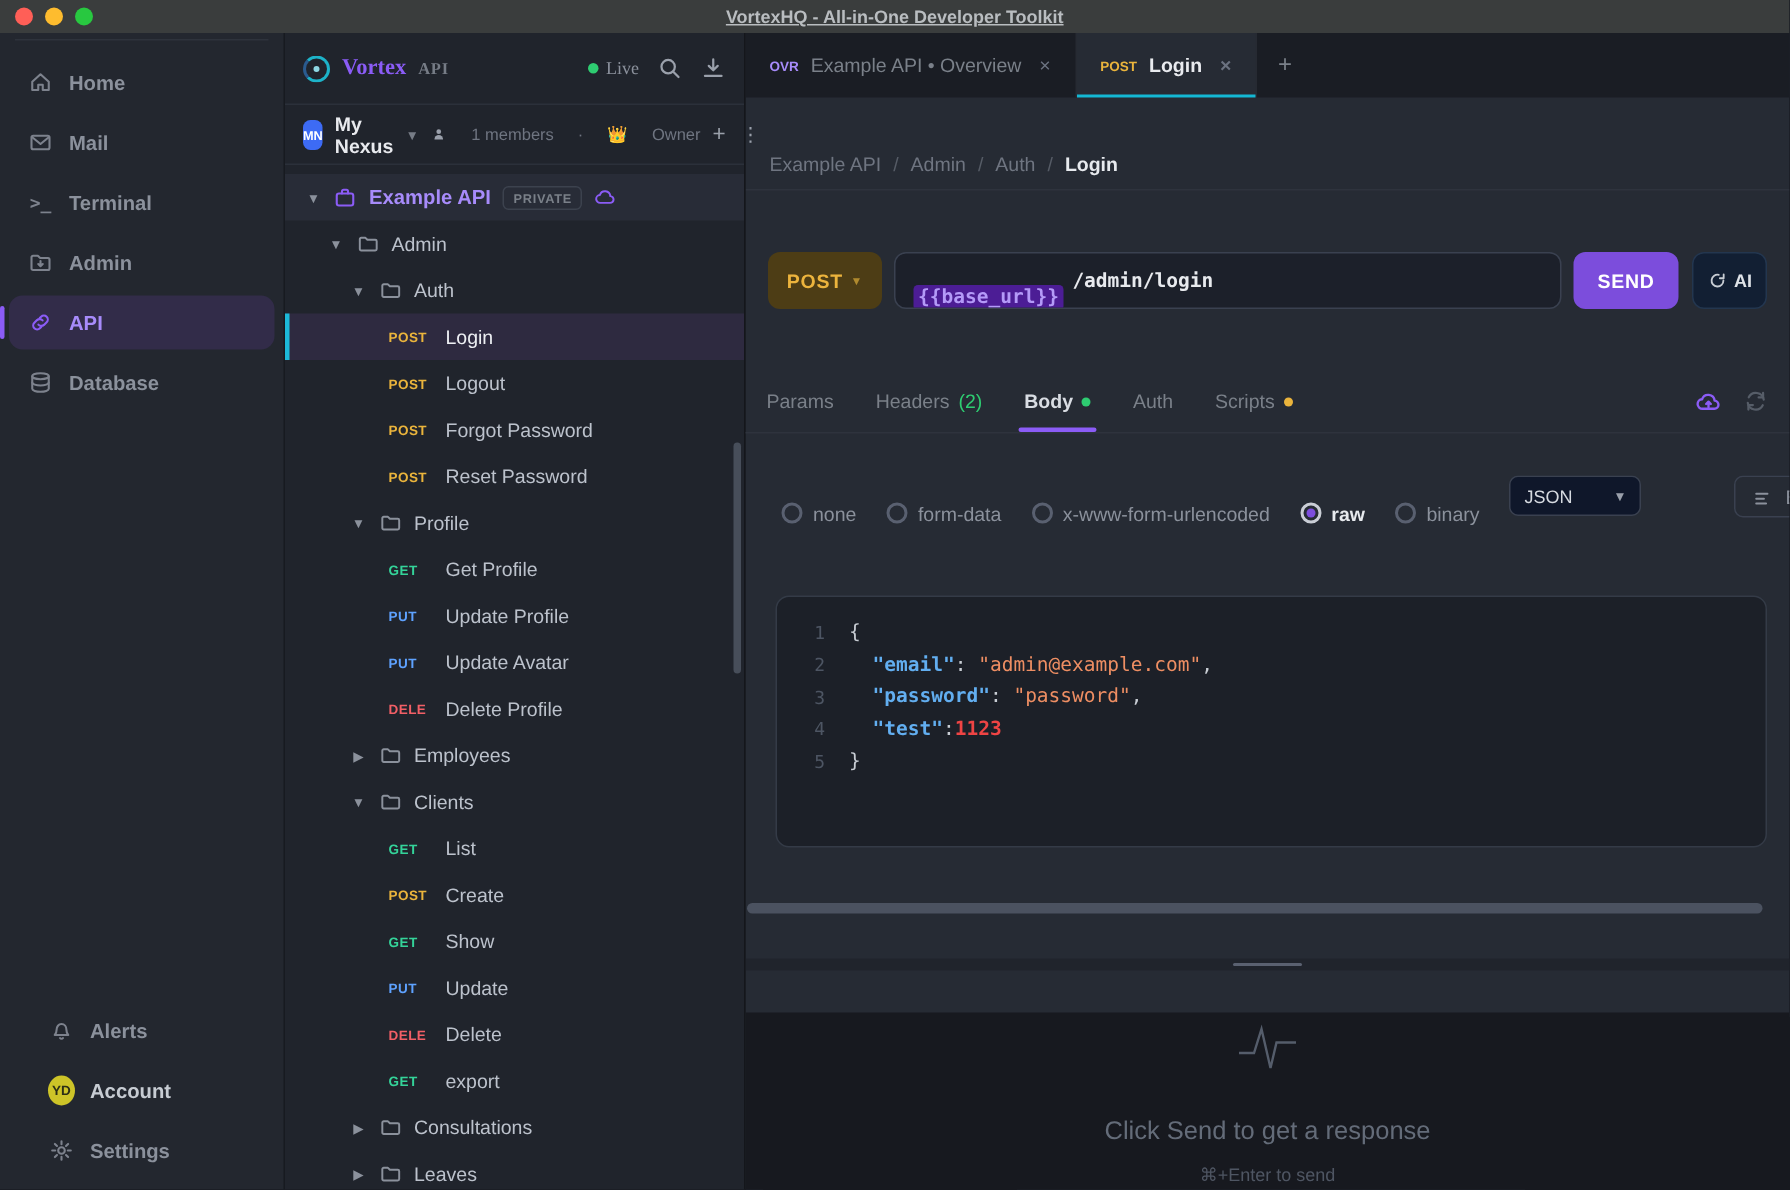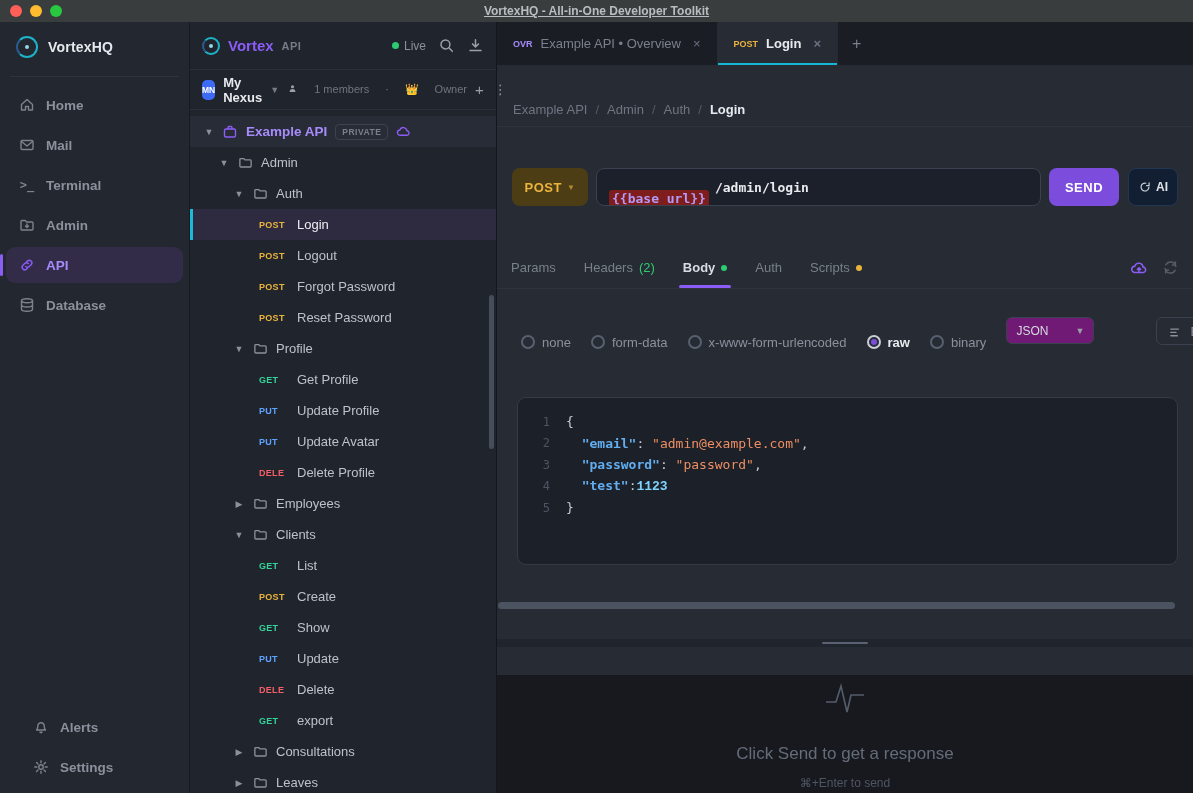--- a/index.html
+++ b/index.html
@@ -29,34 +29,34 @@
   .nav-item.active .nav-icon { color:#8b5cf6; }
   .nav-accent { position:absolute; left:-6px; top:7px; width:3px; height:22px; border-radius:2px; background:#8b5cf6; }
   .sb-spacer { flex:1; }
   .nav.bottom { padding-bottom:8px;padding-left:20px; }
   .avatar-yd { width:20px; height:20px; border-radius:50%; background:#cdc428; color:#2c2f16; font-size:9px; font-weight:bold; display:flex; align-items:center; justify-content:center; }
   .nav-item .lbl-bright { color:#c7ccd3; }
   .term-glyph { font-family:"DejaVu Sans Mono",monospace; font-size:12px; font-weight:bold; }
 
   
   .explorer { width:307px; background:#20242c; display:flex; flex-direction:column; position:relative; border-right:1px solid #14161b; }
-  .exp-header { height:48px; display:flex; align-items:center; padding:0 12px; gap:8px; border-bottom:1px solid #2b303a; }
+  .exp-header { height:48px; display:flex; align-items:center; padding:0 12px; gap:8px; border-bottom:1px solid #2b303a;font-family:Liberation Serif, serif; }
   .logo-ring.small { width:18px; height:18px; border-width:2px; }
   .exp-title { font-size:15px; font-weight:bold; color:#8b5cf6; }
   .exp-suffix { font-size:11px; font-weight:bold; color:#767c86; letter-spacing:.5px; }
   .exp-right { margin-left:auto; display:flex; align-items:center; gap:12px; }
   .live { display:flex; align-items:center; gap:5px; color:#8b919c; font-size:12px; }
   .live-dot { width:7px; height:7px; border-radius:50%; background:#2ecc71; }
   .hicon { color:#9aa0ab; display:flex; cursor:pointer; }
 
   .ws-row { height:40px; display:flex; align-items:center; gap:8px; padding:0 12px; border-bottom:1px solid #2b303a; }
   .ws-badge { width:20px; height:20px; border-radius:5px; background:#3d6bf5; color:#fff; font-size:8.5px; font-weight:bold; display:flex; align-items:center; justify-content:center; }
   .ws-name { color:#e8eaee; font-size:13px; font-weight:bold; }
   .ws-caret { color:#767c86; font-size:9px; cursor:pointer; }
-  .ws-meta { color:#6f7581; font-size:11px; display:flex; align-items:flex-start; gap:16px; white-space:nowrap; }
+  .ws-meta { color:#6f7581; font-size:11px; display:flex; align-items:center; gap:16px; white-space:nowrap; }
   .ws-actions { margin-left:auto; display:flex; align-items:center; gap:10px; color:#9aa0ab; }
   .ws-plus { font-size:15px; cursor:pointer; } .ws-kebab { font-size:13px; cursor:pointer; letter-spacing:0; }
 
   .tree { flex:1; padding-top:6px; overflow:hidden; position:relative; }
   .trow { height:31px; display:flex; align-items:center; gap:8px; font-size:13px; color:#bcc2cc; cursor:pointer; position:relative; }
   .trow .caret { width:10px; font-size:9px; color:#8b919c; text-align:center; flex:none; }
   .trow .ticon { width:16px; height:16px; flex:none; display:flex; align-items:center; justify-content:center; color:#8b919c; }
   .trow.collection { background:#282c37; }
   .trow.collection .ticon { color:#8b5cf6; }
   .trow.collection .tlabel { color:#a78bfa; font-weight:bold; font-size:13.5px; }
@@ -82,21 +82,21 @@
 
   .breadcrumb { height:34px; display:flex; align-items:center; gap:8px; padding:0 16px; font-size:13px; color:#6f7581; border-bottom:1px solid #2e333d; }
   .breadcrumb .sep { color:#565c66; }
   .breadcrumb .crumb { cursor:pointer; }
   .breadcrumb .crumb.last { color:#e7eaee; font-weight:bold; }
 
   .reqbar { height:64px; display:flex; align-items:center; padding:0 15px; }
   .method-btn { width:76px; height:38px; flex:none; background:#4d3d15; border:none; border-radius:8px; color:#ecb43d; font-weight:bold; font-size:13px; letter-spacing:.5px; display:flex; align-items:center; justify-content:center; gap:5px; cursor:pointer; font-family:inherit; }
   .method-btn .dd { font-size:8px; color:#b08a2e; }
   .url-box { flex:1; height:38px; margin-left:8px; background:#1c202a; border:1px solid #3a4150; border-radius:8px; display:flex; align-items:center; padding:0 12px; font-family:"DejaVu Sans Mono",monospace; font-size:13px; color:#e8eaee; cursor:text; white-space:nowrap; overflow:hidden; }
-  .url-var { color:#b49af8; background:#7f1d1d; border-radius:3px; padding:1px 3px; font-weight:bold;margin-top:22px; }
+  .url-var { color:#b49af8; background:#4c1d95; border-radius:3px; padding:1px 3px; font-weight:bold;margin-top:22px; }
   .url-path { margin-left:6px; font-weight:bold; }
   .send-btn { width:70px; height:38px; flex:none; margin-left:8px; background:#7c4ddc; border:none; border-radius:8px; color:#fff; font-weight:bold; font-size:13px; letter-spacing:.5px; cursor:pointer; font-family:inherit; }
   .ai-btn { width:50px; height:38px; flex:none; margin-left:9px; background:#121f33; border:1px solid #23364f; border-radius:8px; color:#dfe3e8; font-size:12px; font-weight:bold; display:flex; align-items:center; justify-content:center; gap:4px; cursor:pointer; font-family:inherit; }
   .ai-btn svg { color:#c8cdd4; }
 
   .reqtabs { height:42px; display:flex; align-items:stretch; gap:28px; padding:0 14px; border-bottom:1px solid #2e333d; position:relative; }
   .rtab { display:flex; align-items:center; gap:6px; font-size:13px; color:#7a8089; cursor:pointer; position:relative; }
   .rtab .cnt { color:#2ecc71; }
   .rtab .dot { width:6px; height:6px; border-radius:50%; }
   .dot.green{background:#2ecc71;} .dot.yellow{background:#eab43c;}
@@ -105,30 +105,30 @@
   .rt-icons { margin-left:auto; display:flex; align-items:center; gap:14px; }
   .rt-icons .cloudup { color:#8b5cf6; display:flex; cursor:pointer; }
   .rt-icons .sync { color:#565d68; display:flex; cursor:pointer; }
 
   .modes { height:50px; display:flex; gap:20px; padding:0 24px; overflow:hidden; }
   .mode { display:flex; align-items:center; gap:7px; font-size:13px; color:#8b919c; cursor:pointer; white-space:nowrap; }
   .radio { width:14px; height:14px; border-radius:50%; border:2px solid #596070; flex:none; position:relative; }
   .mode.selected .radio { border-color:#c9cdd5; }
   .mode.selected .radio::after { content:""; position:absolute; inset:2px; border-radius:50%; background:#7c4ddc; }
   .mode.selected { color:#e7eaee; font-weight:bold; }
-  .ct-select { margin-left:auto; width:88px; height:27px; background:#701a75; border:1px solid #3a4150; border-radius:6px; color:#d6dae0; font-size:12px; display:flex; align-items:center; padding:0 9px; justify-content:space-between; cursor:pointer; flex:none; }
+  .ct-select { margin-left:auto; width:88px; height:27px; background:#0f172a; border:1px solid #3a4150; border-radius:6px; color:#d6dae0; font-size:12px; display:flex; align-items:center; padding:0 9px; justify-content:space-between; cursor:pointer; flex:none; }
   .ct-select .dd { font-size:9px; color:#9aa0ab; }
   .beautify-btn { margin-left:42px; margin-right:-64px; flex:none; height:28px; width:128px; background:#262b34; border:1px solid #3a4150; border-radius:6px; color:#8b919c; font-size:13px; display:flex; align-items:center; gap:7px; padding:0 11px; cursor:pointer; }
 
   .editor-wrap { height:176px; padding:2px 15px 0 20px; }
   .editor { height:168px; background:#1c2028; border:1px solid #343b47; border-radius:9px; padding-top:13px; overflow:hidden; cursor:text; }
   .ed-line { display:flex; height:21.5px; align-items:center; font-family:"DejaVu Sans Mono",monospace; font-size:13px; }
   .ed-num { width:48px; flex:none; text-align:right; padding-right:16px; color:#4d5563; font-size:12px; }
   .ed-code { white-space:pre; }
-  .tk-key{color:#62aef0; font-weight:bold;} .tk-str{color:#ee8e63;} .tk-num{color:#7dd3fc; font-weight:bold;font-family:Liberation Mono, monospace;} .tk-punc{color:#c8cdd4;} .tk-ws{color:#c8cdd4;}
+  .tk-key{color:#62aef0; font-weight:bold;} .tk-str{color:#ee8e63;} .tk-num{color:#ef4444; font-weight:bold;} .tk-punc{color:#c8cdd4;} .tk-ws{color:#c8cdd4;}
 
   .hscroll { height:12px; display:flex; align-items:center; padding:0 16px 0 1px; }
   .hthumb { height:7px; flex:1; margin-right:2px; background:#4b5260; border-radius:4px; cursor:pointer; }
   .splitter { height:8px; background:#20242c; display:flex; align-items:center; justify-content:center; cursor:row-resize; }
   .splitter .grip { width:46px; height:2px; border-radius:1px; background:#5a6170; }
 
   .response { flex:1; background:#17191f; display:flex; flex-direction:column; align-items:center; justify-content:center; gap:0; }
   .pulse { color:#555d6b; margin-bottom:26px; }
   .resp-msg { color:#646c79; font-size:17px; }
   .resp-hint { color:#4f5663; font-size:12px; margin-top:12px; }
@@ -141,24 +141,20 @@
     <span class="light red"></span>
     <span class="light yellow"></span>
     <span class="light green"></span>
   </div>
   <div class="win-title">VortexHQ - All-in-One Developer Toolkit</div>
 </div>
 
 <div class="app">
 
   <div class="sidebar">
-    <div class="brand-row">
-      <span class="logo-ring"></span>
-      <span class="brand-name">VortexHQ</span>
-    </div>
     <div class="sb-divider"></div>
     <div class="nav" id="sidebar-nav">
   <div class="nav-item">
 
     <span class="nav-icon">
             <svg width="16" height="16" viewBox="0 0 16 16" fill="none" stroke="currentColor" stroke-width="1.4" stroke-linecap="round" stroke-linejoin="round">
               <path d="M2.5 7.5 8 2.5l5.5 5v5.5h-4v-3.5h-3v3.5h-4z"></path>
             </svg>
           </span>
     <span class="nav-label">Home</span>
@@ -215,20 +211,26 @@
     <div class="sb-spacer"></div>
     <div class="nav bottom" id="sidebar-bottom">
   <div class="nav-item">
     <span class="nav-icon">
       <svg width="16" height="16" viewBox="0 0 16 16" fill="none" stroke="currentColor" stroke-width="1.4" stroke-linecap="round" stroke-linejoin="round">
               <path d="M12.5 11H3.5c.8-.8 1.2-1.5 1.2-3.3 0-2.4 1.4-4 3.3-4s3.3 1.6 3.3 4c0 1.8.4 2.5 1.2 3.3z"></path>
               <path d="M7 13a1.2 1.2 0 0 0 2 0"></path>
             </svg>
     </span>
     <span class="nav-label">Alerts</span>
+  </div>
+  <div class="nav-item">
+    <span class="nav-icon">
+      <span class="avatar-yd">YD</span>
+    </span>
+    <span class="nav-label lbl-bright">Account</span>
   </div>
   <div class="nav-item">
     <span class="nav-icon">
       <svg width="16" height="16" viewBox="0 0 16 16" fill="none" stroke="currentColor" stroke-width="1.4" stroke-linecap="round" stroke-linejoin="round">
               <circle cx="8" cy="8" r="2.2"></circle>
               <path d="M8 1.8v2M8 12.2v2M1.8 8h2M12.2 8h2M3.6 3.6l1.4 1.4M11 11l1.4 1.4M12.4 3.6 11 5M5 11l-1.4 1.4"></path>
             </svg>
     </span>
     <span class="nav-label">Settings</span>
   </div>

